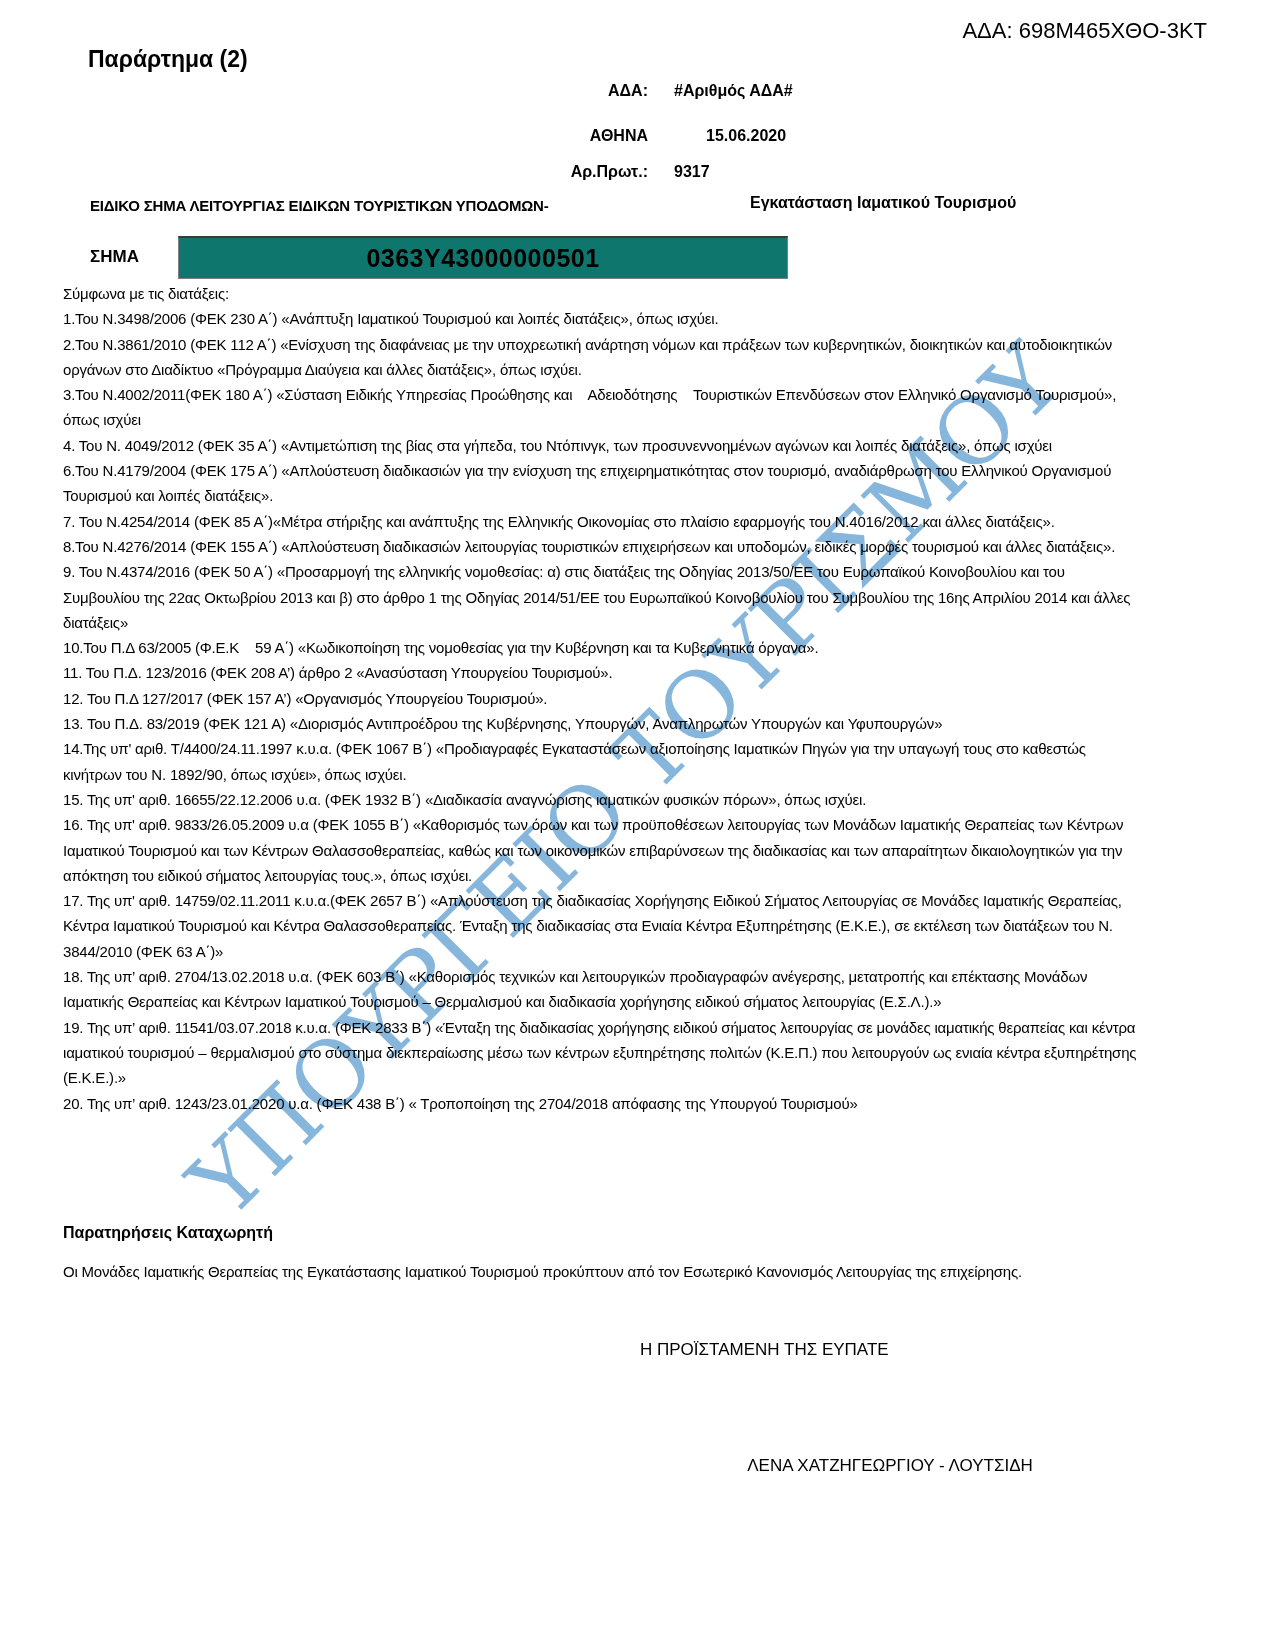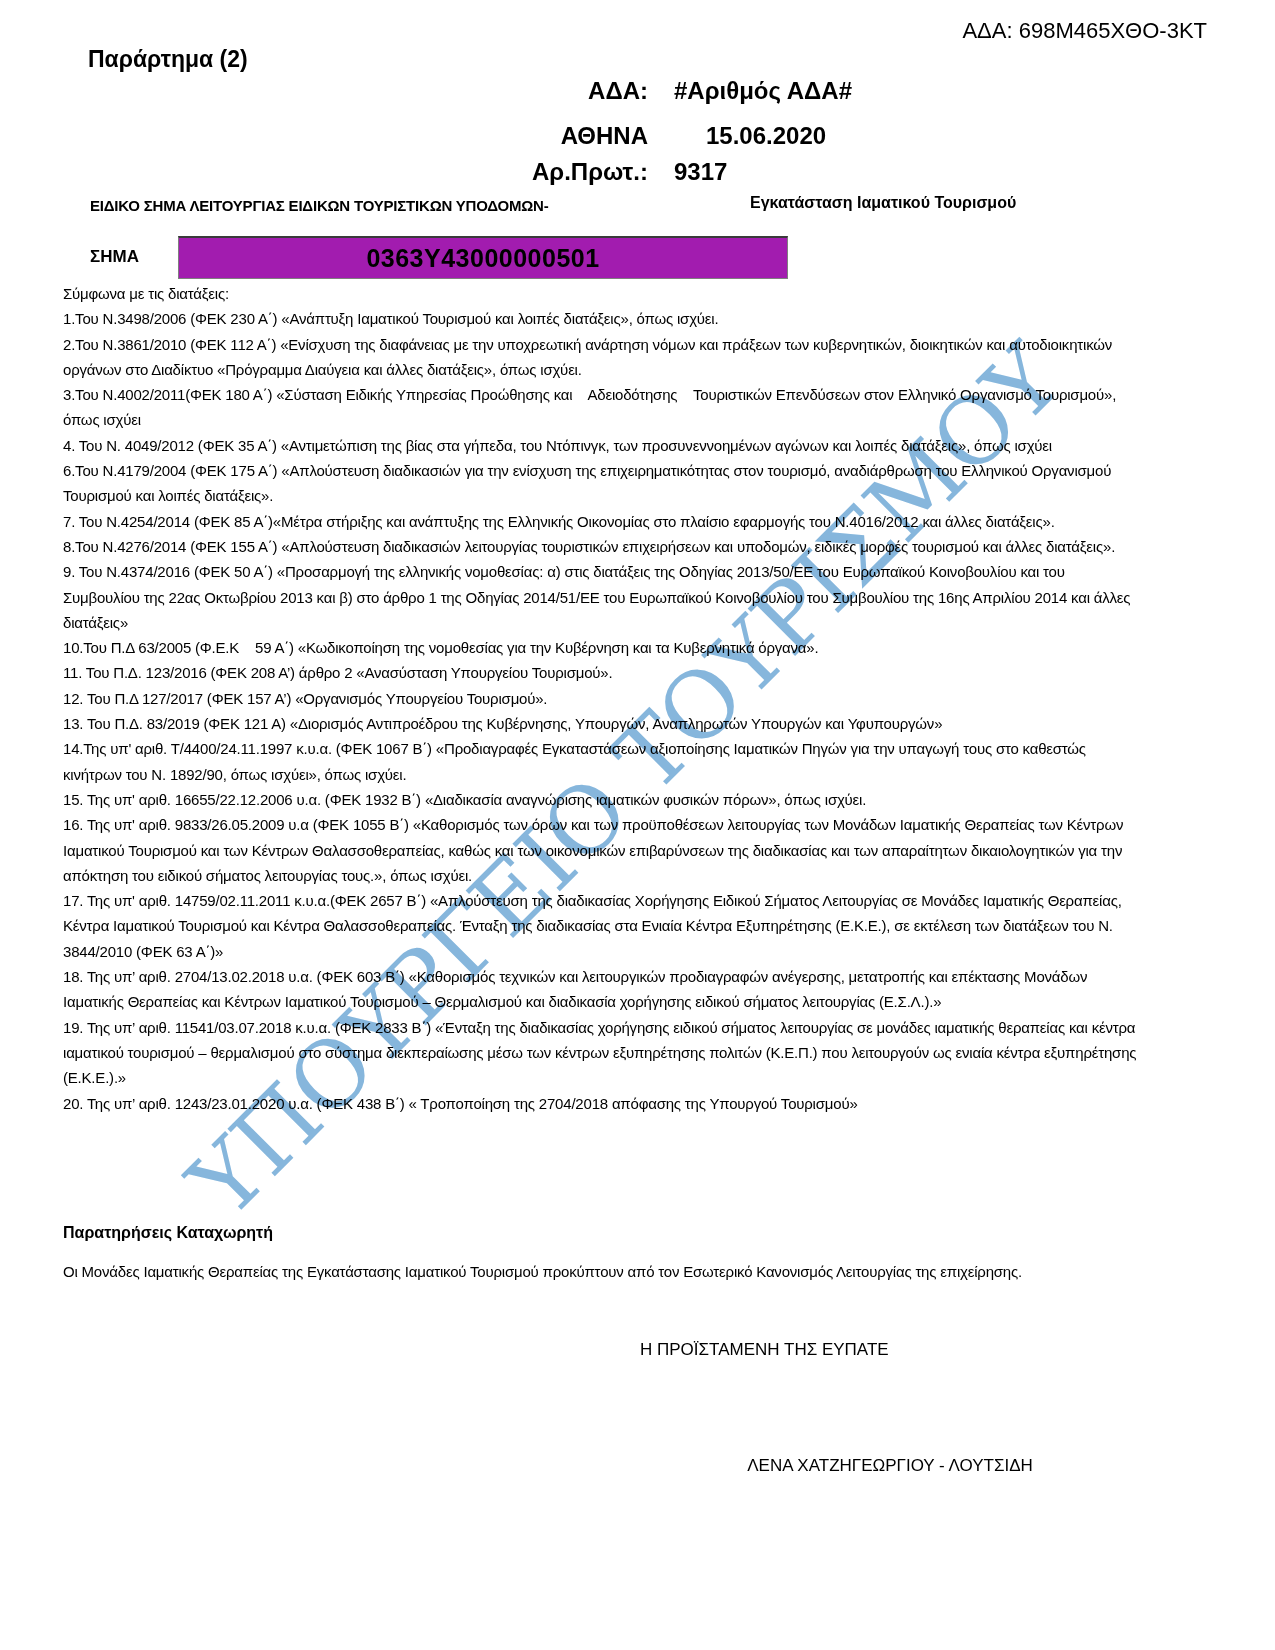--- a/index.html
+++ b/index.html
@@ -12,32 +12,32 @@
   .watermark{
     position:absolute;left:-25px;top:728px;width:1300px;
     text-align:center;
     font-family:"DejaVu Serif","Liberation Serif",serif;
     font-size:92px;letter-spacing:-1px;white-space:nowrap;
     transform:rotate(-45deg);transform-origin:center;
     opacity:0.9;pointer-events:none;
   }
   .ada-top{position:absolute;top:18px;right:68px;font-size:22px;}
   .annex{position:absolute;left:88px;top:46px;font-size:23px;font-weight:bold;}
-  .meta{position:absolute;left:300px;top:80px;font-size:24px;font-weight:bold;}
+  .meta{position:absolute;left:300px;top:80px;font-size:16px;font-weight:bold;}
   .meta-row{display:flex;line-height:22px;}
   .meta-row.r1{margin-bottom:23px;}
   .meta-row.r2{margin-bottom:14px;gap:32px;}
   .meta-label{width:348px;text-align:right;}
   .meta-value{margin-left:26px;}
   .subject-left{position:absolute;left:90px;top:197px;font-size:15px;font-weight:bold;letter-spacing:-0.2px;}
   .subject-right{position:absolute;left:750px;top:194px;font-size:16px;font-weight:bold;}
   .mhte-label{position:absolute;left:90px;top:247px;font-size:17px;font-weight:bold;}
   .mhte-box{
     position:absolute;left:178px;top:236px;width:608px;height:40px;
-    border:1px solid #7f7f7f;border-top:2px solid #3a3a3a;background:#a21caf;
+    border:1px solid #7f7f7f;border-top:2px solid #3a3a3a;background:#0f766e;
     display:flex;align-items:center;justify-content:center;
   }
   .mhte-value{font-size:25px;font-weight:bold;letter-spacing:0.5px;}
   .legal{
     position:absolute;left:63px;top:281px;width:1078px;
     font-size:15px;line-height:25.3px;letter-spacing:-0.2px;
   }
   .legal-line{white-space:pre-wrap;}
   .remarks-title{position:absolute;left:63px;top:1224px;font-size:16px;font-weight:bold;}
   .remarks-body{position:absolute;left:63px;top:1258px;width:1078px;font-size:15px;line-height:27px;letter-spacing:-0.2px;}

